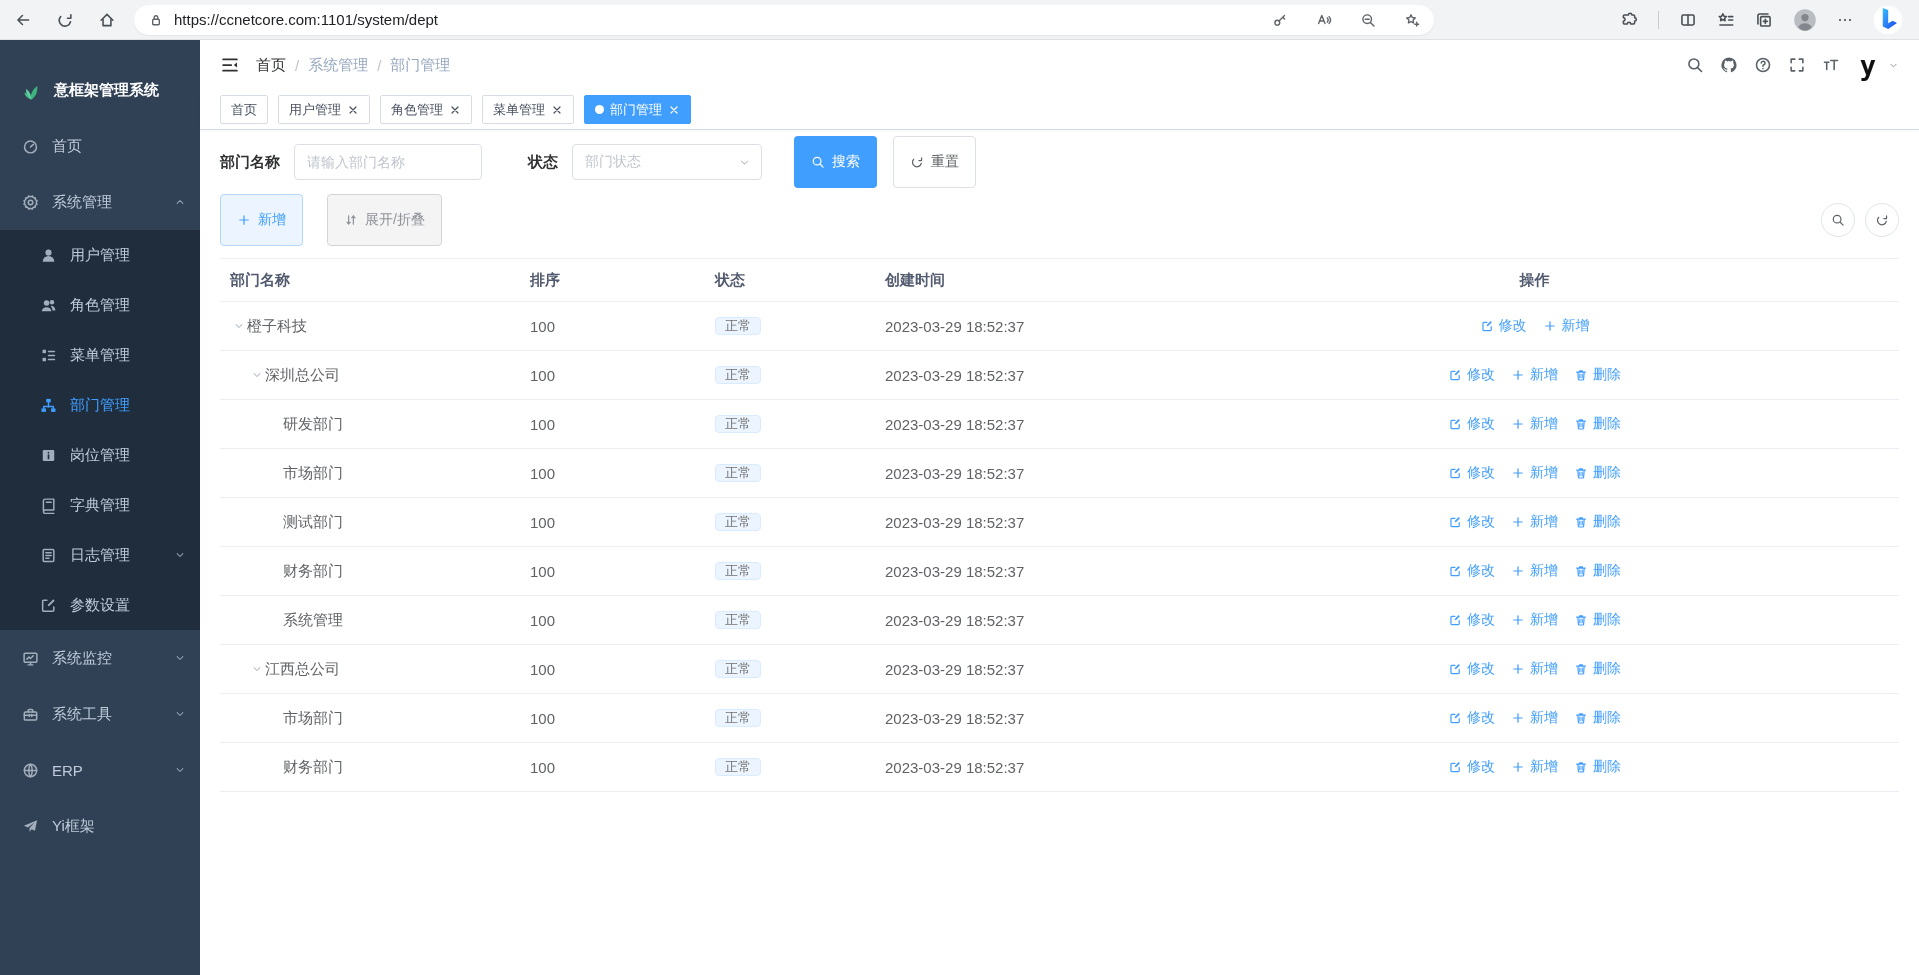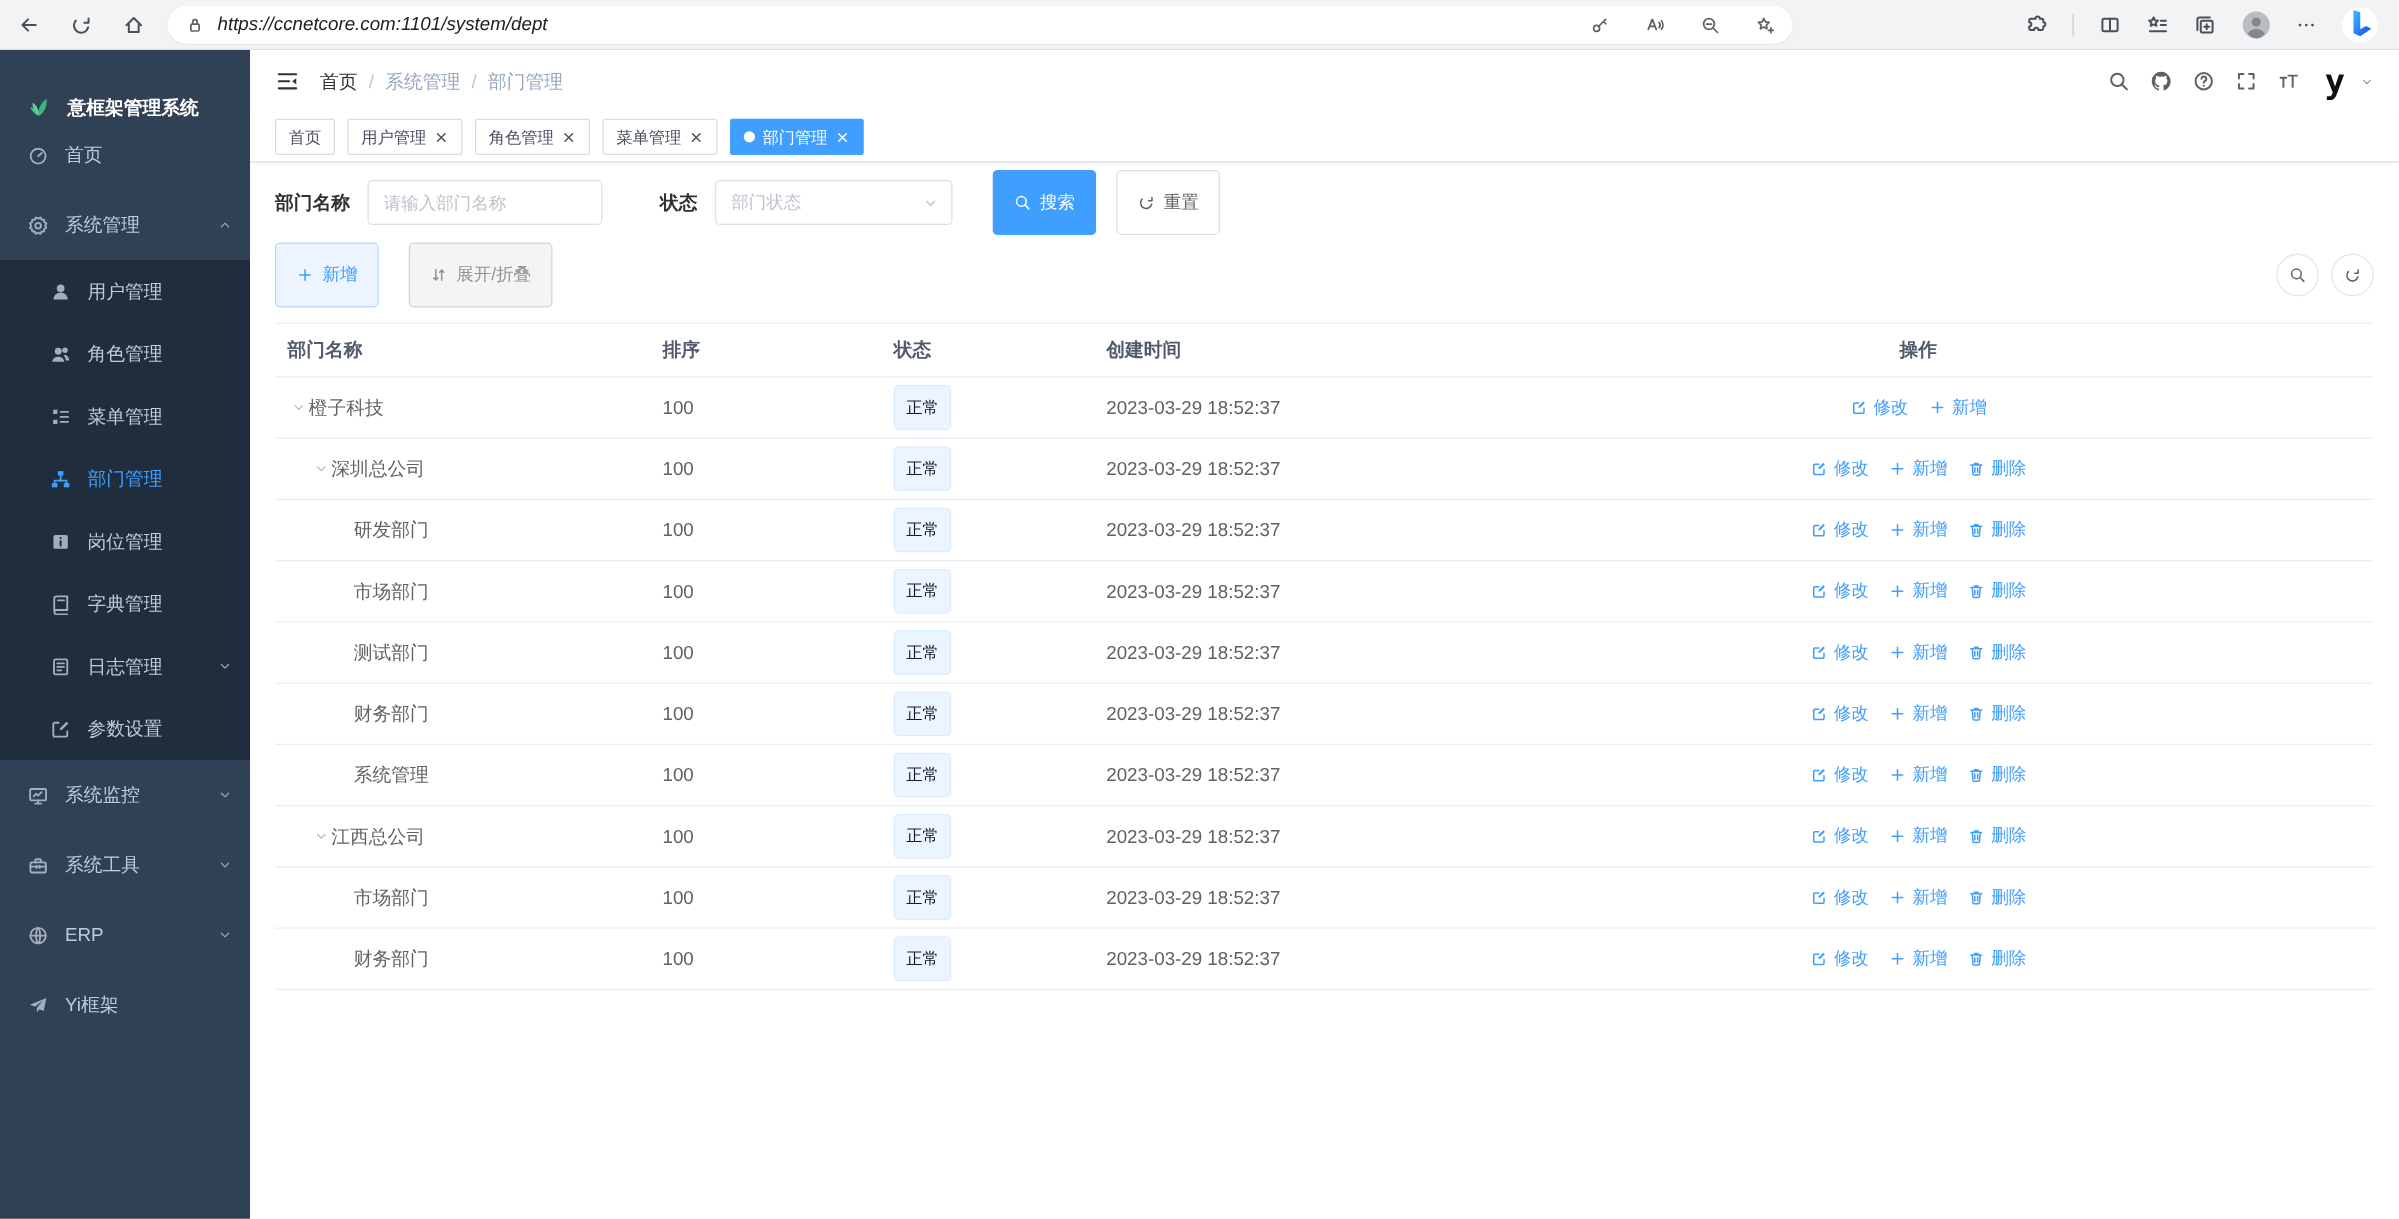--- a/index.html
+++ b/index.html
@@ -9,33 +9,33 @@
   .icon svg { width:1em; height:1em; display:block; }
 
   
   .chrome { height:40px; background:#f1f3f4; border-bottom:1px solid #dde1e4;
     display:flex; align-items:center; padding:0 10px 0 14px; }
   .chrome-left { display:flex; gap:24px; margin-right:18px; color:#4a4f54; font-size:18px; }
   .chrome-left .icon { cursor:pointer; }
   .url-bar { width:1300px; height:30px; background:#fff; border-radius:15px;
     display:flex; align-items:center; padding:0 14px; box-shadow:0 1px 2px rgba(0,0,0,.06); }
   .url-bar .icon { color:#5f6368; font-size:16px; }
-  .url-text { font-size:15px; color:#202124; margin-left:10px; white-space:nowrap;font-style:italic; }
+  .url-text { font-size:15px; color:#202124; margin-left:10px; white-space:nowrap; }
   .url-right { display:flex; gap:28px; margin-left:auto; color:#4a4f54; font-size:17px; }
   .chrome-right { display:flex; gap:20px; align-items:center; margin-left:auto;
     color:#4a4f54; font-size:18px; padding-right:6px; }
   .vdiv { width:1px; height:18px; background:#c7cace; }
   .chrome-right .icon[data-name="profile-icon"] { font-size:24px; }
   .chrome-right .icon[data-name="bing-icon"] { font-size:30px; }
   .chrome-right .icon[data-name="more-icon"] { font-size:16px; }
 
   
   .app { position:absolute; top:40px; left:0; right:0; bottom:0; display:flex; }
   .sidebar { width:200px; flex-shrink:0; background:#304156; color:#bfcbd9; overflow:hidden; }
-  .logo { height:56px; display:flex; align-items:flex-end; gap:10px; padding-left:18px; }
+  .logo { height:56px; display:flex; align-items:center; gap:10px; padding-left:18px;margin-top:22px; }
   .logo-text { color:#fff; font-size:15px; font-weight:bold; white-space:nowrap; }
   .menu-item { height:56px; display:flex; align-items:center; padding:0 14px 0 20px;
     font-size:15px; cursor:pointer; white-space:nowrap; }
   .menu-item .m-ic { width:20px; margin-right:12px; font-size:17px; color:#a3aebc; }
   .submenu { background:#1f2d3d; }
   .submenu .menu-item { height:50px; padding-left:38px; }
   .menu-item.active { color:#409eff; }
   .menu-item.active .m-ic { color:#409eff; }
   .m-caret { margin-left:auto; font-size:12px; color:#96a2b3; }
 
@@ -99,23 +99,23 @@
   .t-head { height:44px; font-weight:700; color:#515a6e; border-top:1px solid #ebeef5; }
   .cell { padding-left:10px; display:flex; align-items:center; overflow:hidden; white-space:nowrap; }
   .col-name { width:300px; }
   .col-sort { width:185px; }
   .col-status { width:170px; }
   .col-time { width:455px; }
   .col-actions { flex:1; justify-content:center; padding-right:170px; }
   .tree-caret { width:17px; color:#b4bccc; font-size:12px; cursor:pointer; flex-shrink:0; }
   .tree-spacer { width:17px; flex-shrink:0; }
   .indent { flex-shrink:0; }
-  .badge { display:inline-flex; align-items:center; height:36px; padding:0 9px;
+  .badge { display:inline-flex; align-items:center; height:18px; padding:0 9px;
     border-radius:4px; font-size:13px; background:#ecf5ff; border:1px solid #d9ecff;
-    color:#0f172a; }
+    color:#737373; }
   .action-link { color:#409eff; display:inline-flex; align-items:center; gap:5px;
     margin:0 8px; font-size:14px; cursor:pointer; white-space:nowrap; }
   .action-link .icon { font-size:14px; }
 </style>
 </head>
 <body>
 
 <div class="chrome" data-name="browser-chrome">
   <div class="chrome-left" id="chrome-left" data-name="browser-nav-buttons">
       <span class="icon" data-name="back-icon">

